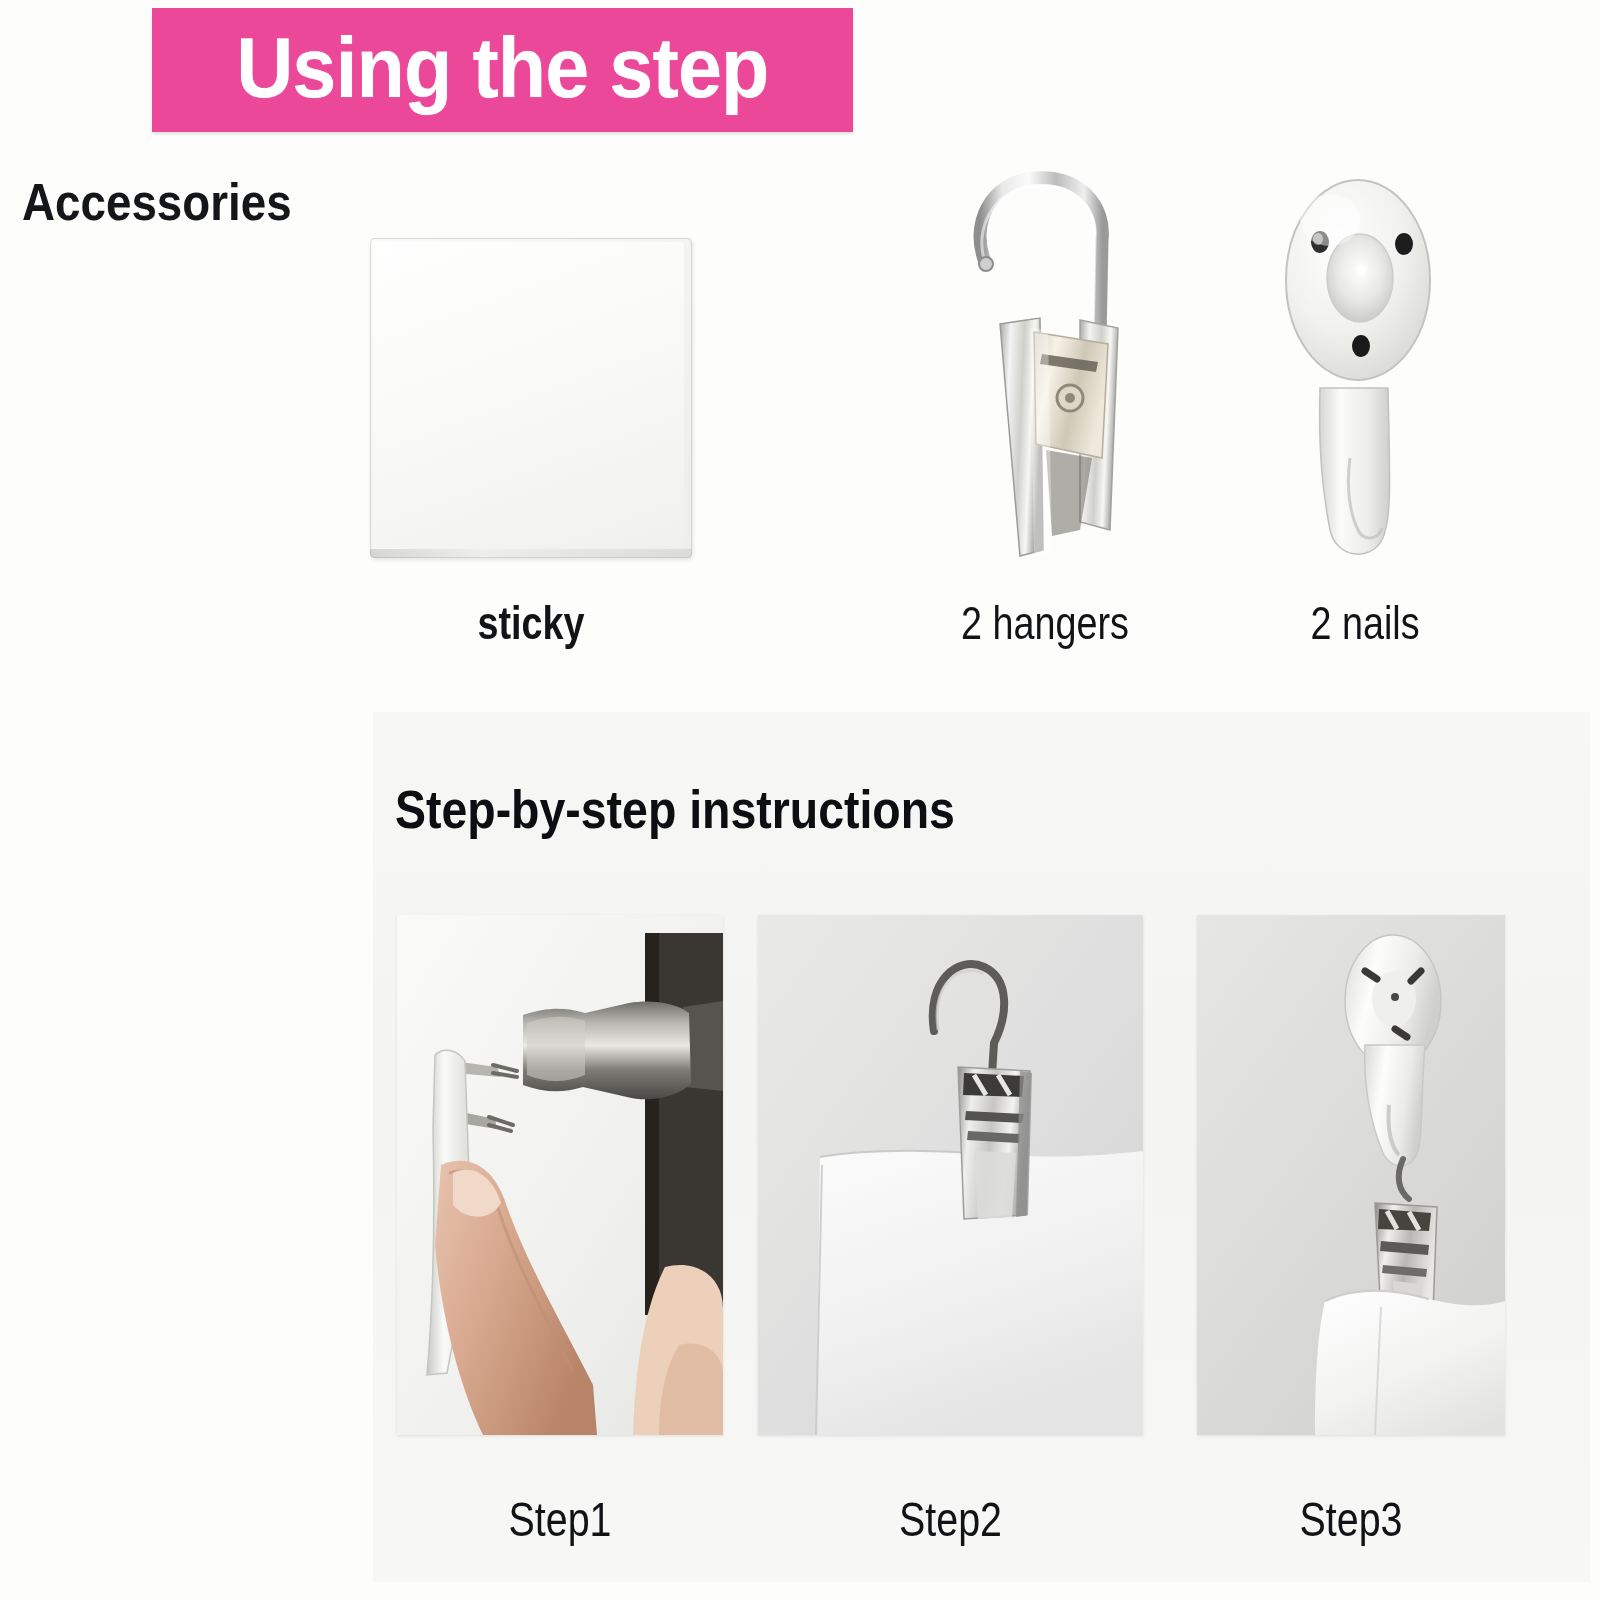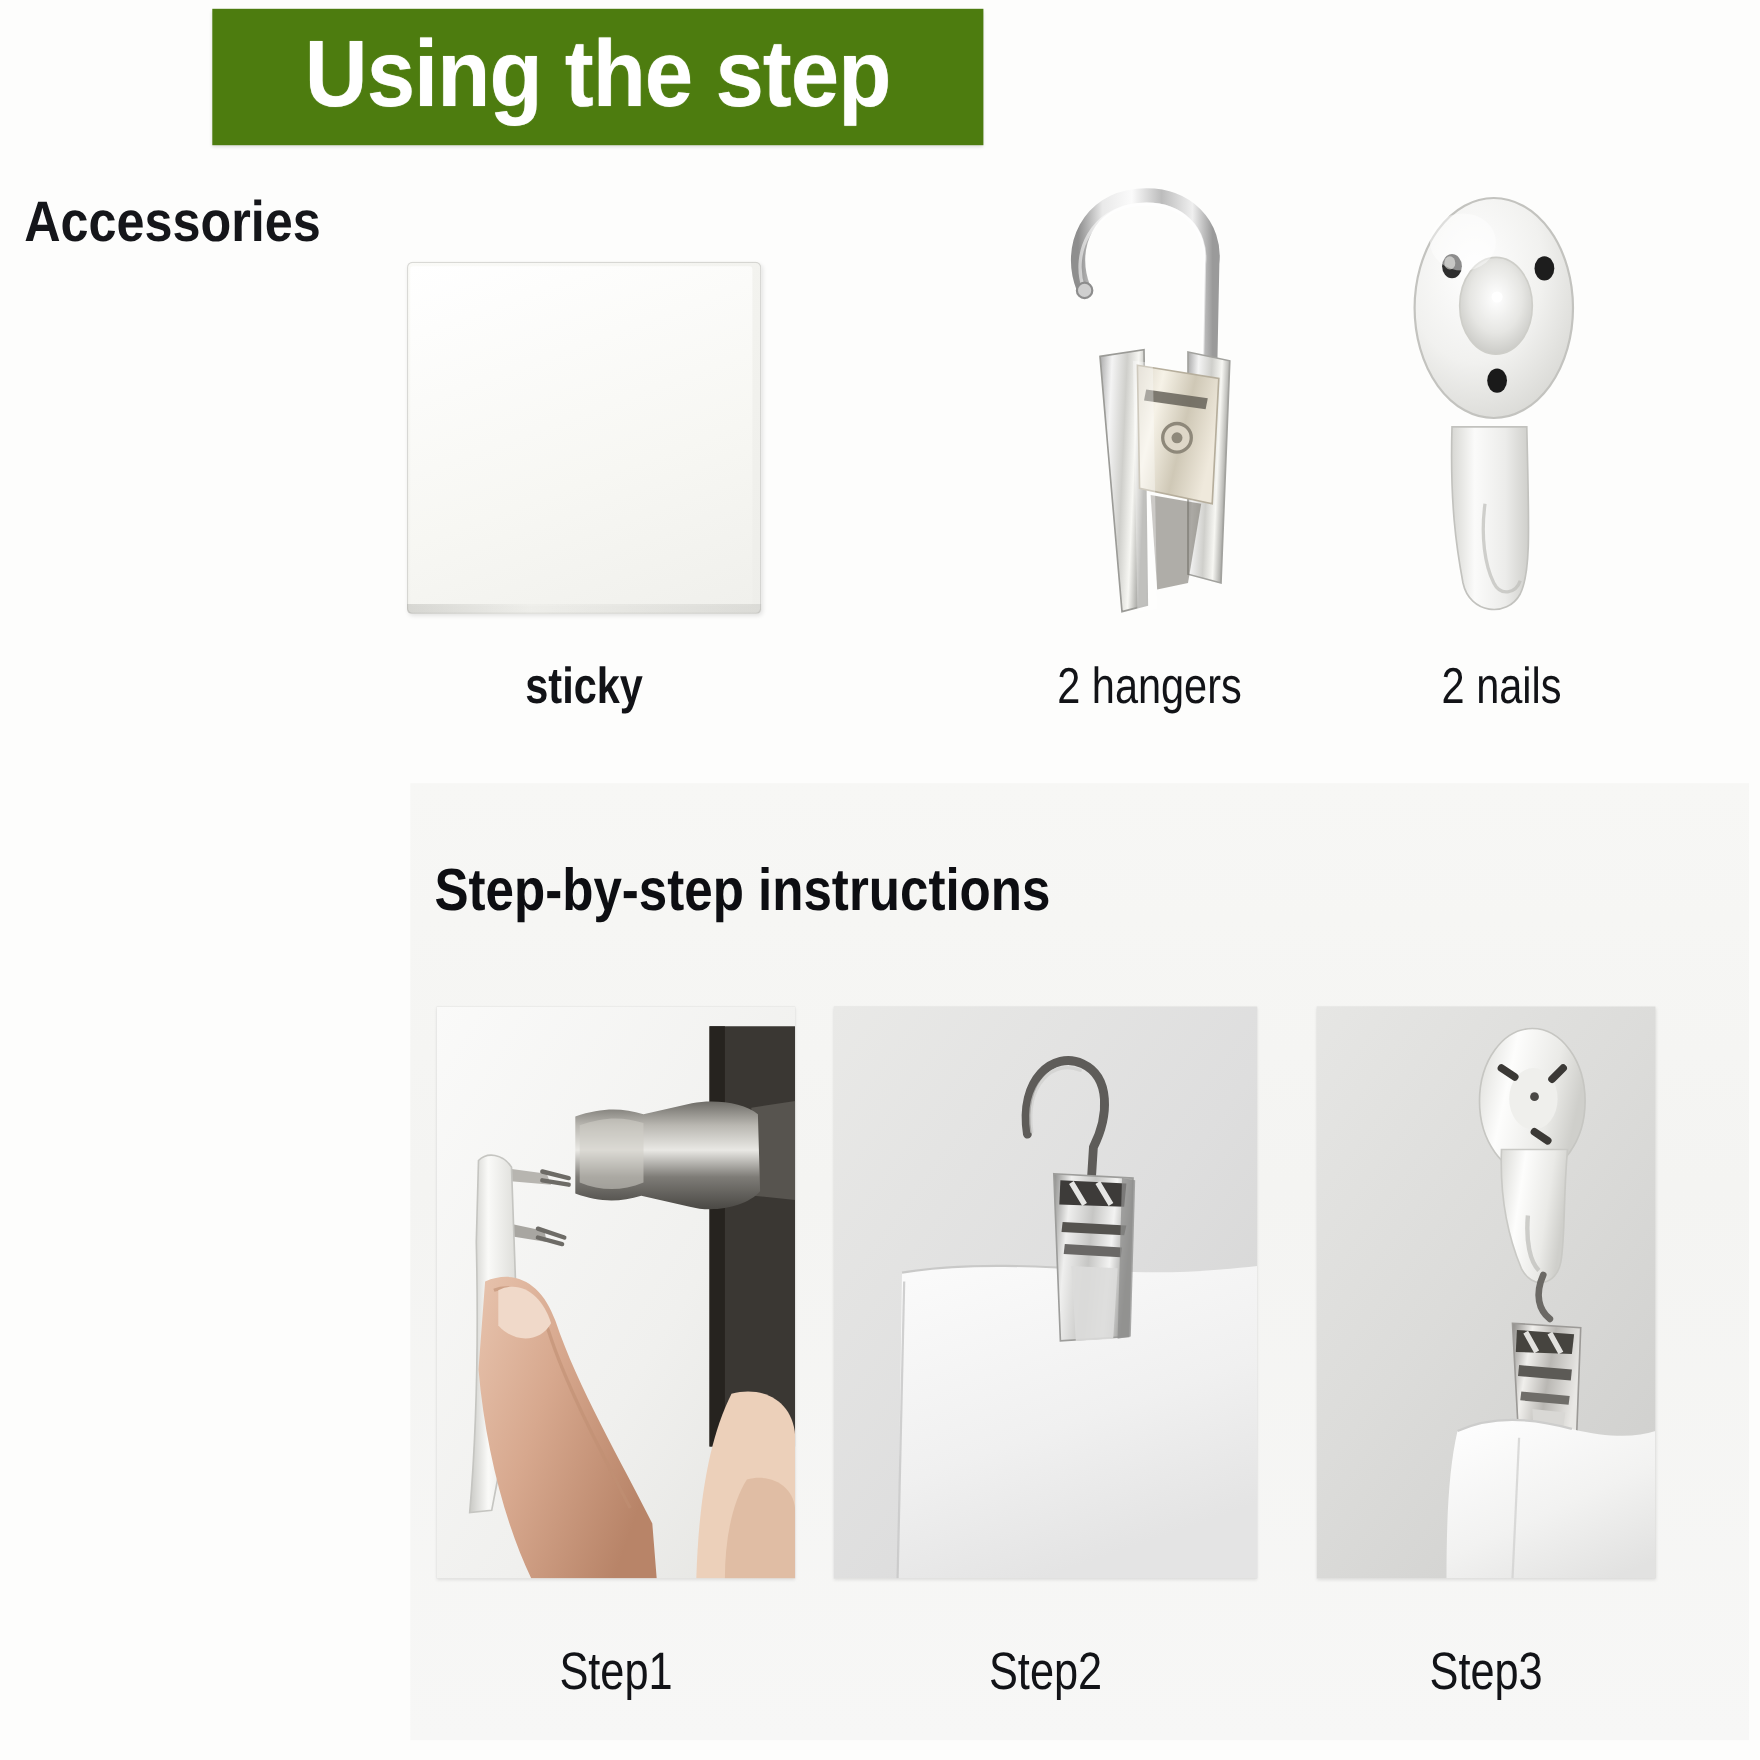--- a/index.html
+++ b/index.html
@@ -17,26 +17,25 @@
     background: #fdfdfc;
   }
 
   
   #title-banner {
     position: absolute;
     left: 152px;
     top: 8px;
     width: 701px;
     height: 124px;
-    background: #4d7c0f;
+    background: #ec4899;
     display: flex;
     align-items: center;
     justify-content: center;
     box-shadow: 0 2px 3px rgba(0,0,0,0.12);
-    margin-left: 41px;
   }
   #title-banner .title-text {
     color: #ffffff;
     font-family: "Liberation Sans Narrow", "Liberation Sans", sans-serif;
     font-size: 86px;
     font-weight: bold;
     letter-spacing: -1px;
     transform: scaleX(0.92);
     white-space: nowrap;
     text-shadow: 0 0 1px rgba(255,255,255,0.6);

